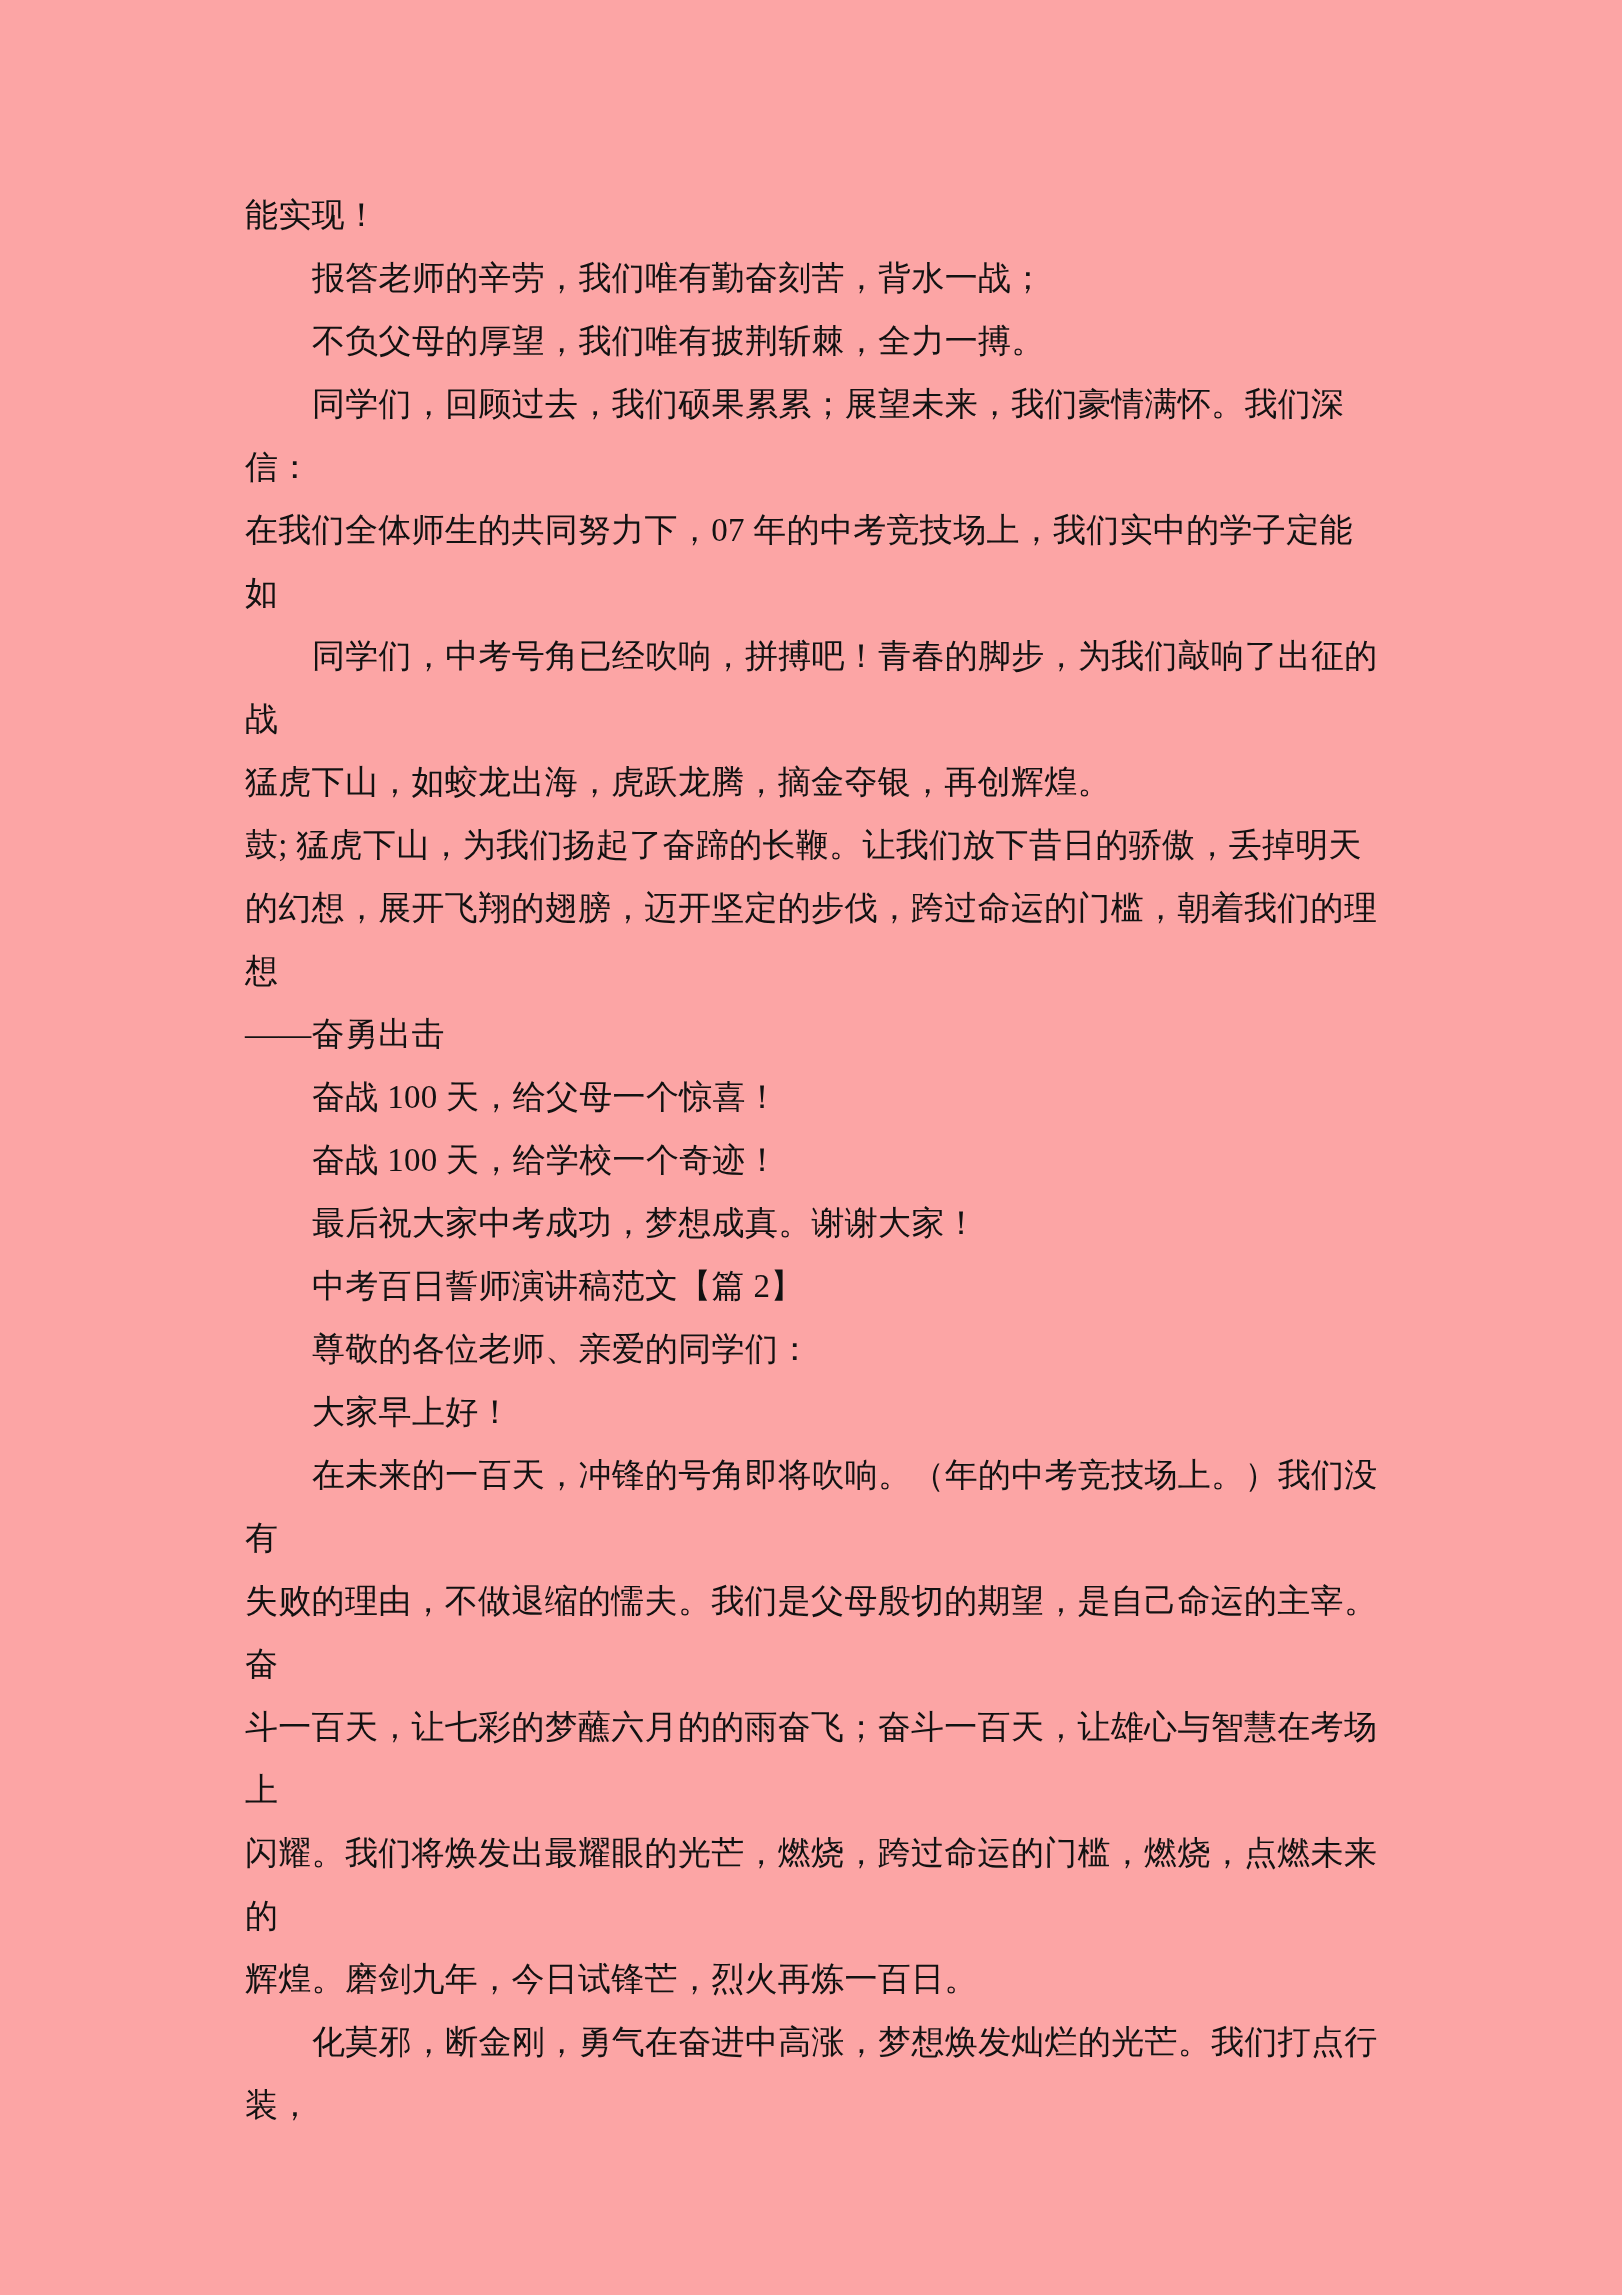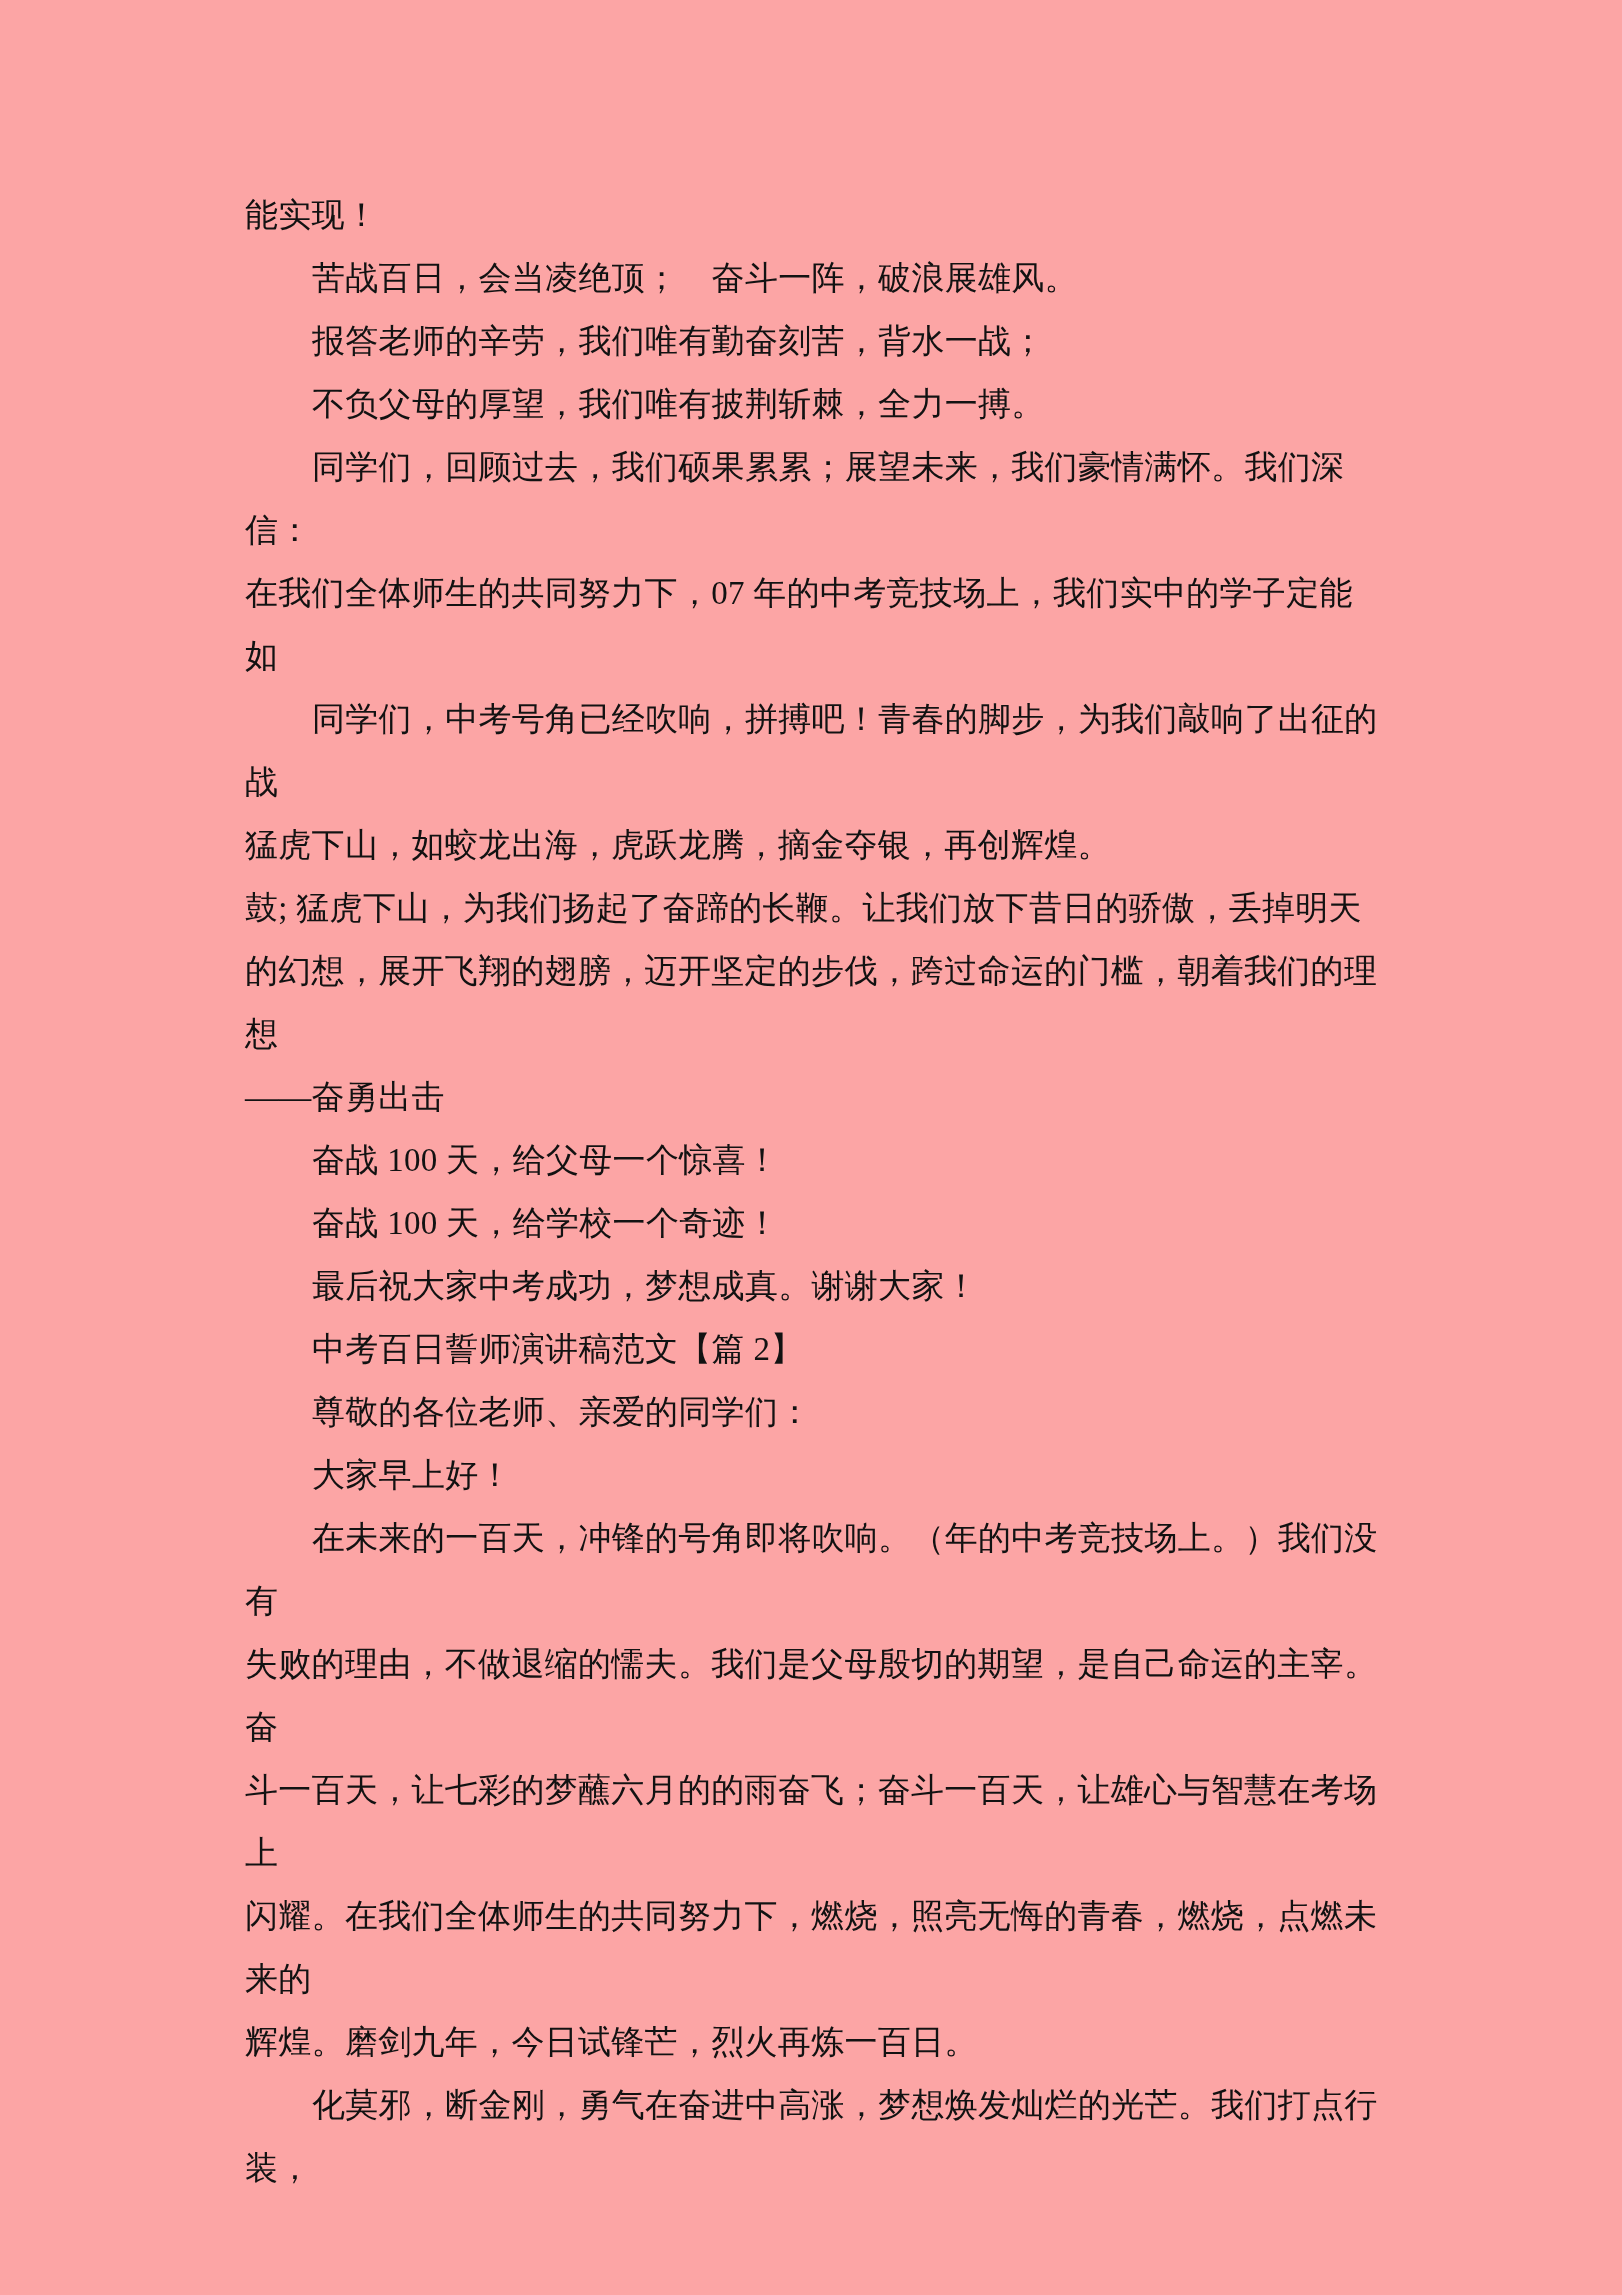--- a/index.html
+++ b/index.html
@@ -35,37 +35,36 @@
   .line.indent {
     text-indent: 67px;
   }
 </style>
 </head>
 <body>
 
 <div class="page">
   <div class="content">
       <div class="line">能实现！</div>
-      <div class="line indent">苦战百日，会当凌绝顶；　奋斗一阵，破浪展雄风。</div>
       <div class="line indent">报答老师的辛劳，我们唯有勤奋刻苦，背水一战；</div>
       <div class="line indent">不负父母的厚望，我们唯有披荆斩棘，全力一搏。</div>
       <div class="line indent">同学们，回顾过去，我们硕果累累；展望未来，我们豪情满怀。我们深信：</div>
       <div class="line">在我们全体师生的共同努力下，07 年的中考竞技场上，我们实中的学子定能如</div>
       <div class="line indent">同学们，中考号角已经吹响，拼搏吧！青春的脚步，为我们敲响了出征的战</div>
       <div class="line">猛虎下山，如蛟龙出海，虎跃龙腾，摘金夺银，再创辉煌。</div>
       <div class="line">鼓; 猛虎下山，为我们扬起了奋蹄的长鞭。让我们放下昔日的骄傲，丢掉明天</div>
       <div class="line">的幻想，展开飞翔的翅膀，迈开坚定的步伐，跨过命运的门槛，朝着我们的理想</div>
       <div class="line">——奋勇出击</div>
       <div class="line indent">奋战 100 天，给父母一个惊喜！</div>
       <div class="line indent">奋战 100 天，给学校一个奇迹！</div>
       <div class="line indent">最后祝大家中考成功，梦想成真。谢谢大家！</div>
       <div class="line indent">中考百日誓师演讲稿范文【篇 2】</div>
       <div class="line indent">尊敬的各位老师、亲爱的同学们：</div>
       <div class="line indent">大家早上好！</div>
       <div class="line indent">在未来的一百天，冲锋的号角即将吹响。（年的中考竞技场上。）我们没有</div>
       <div class="line">失败的理由，不做退缩的懦夫。我们是父母殷切的期望，是自己命运的主宰。奋</div>
       <div class="line">斗一百天，让七彩的梦蘸六月的的雨奋飞；奋斗一百天，让雄心与智慧在考场上</div>
-      <div class="line">闪耀。在我们全体师生的共同努力下，燃烧，照亮无悔的青春，燃烧，点燃未来的</div>
+      <div class="line">闪耀。我们将焕发出最耀眼的光芒，燃烧，跨过命运的门槛，燃烧，点燃未来的</div>
       <div class="line">辉煌。磨剑九年，今日试锋芒，烈火再炼一百日。</div>
       <div class="line indent">化莫邪，断金刚，勇气在奋进中高涨，梦想焕发灿烂的光芒。我们打点行装，</div>
     </div>
 </div>
 
 
 </body></html>

